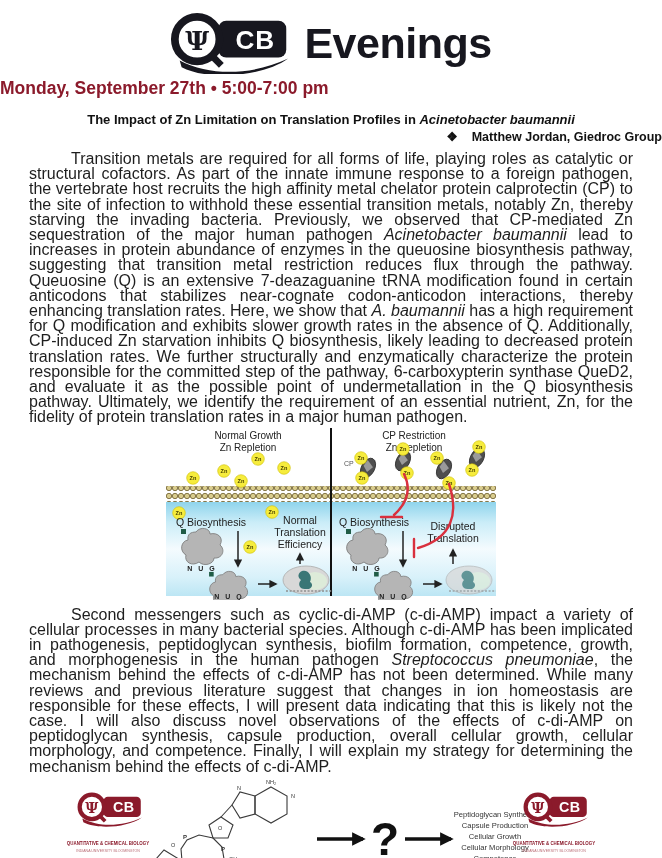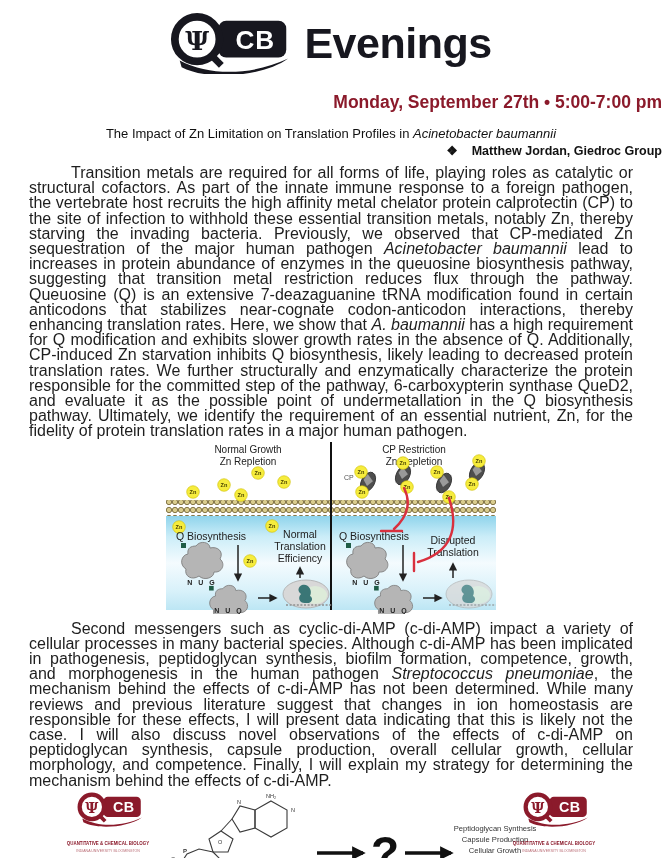--- a/index.html
+++ b/index.html
@@ -2,23 +2,23 @@
 <html><head>
 <meta charset="utf-8">
 <style>
   html,body{margin:0;padding:0;background:#fff;}
   .page{position:relative;width:662px;height:858px;background:#fff;overflow:hidden;
         font-family:"Liberation Sans",sans-serif;color:#1F1F1F;}
   
   .hdr{display:flex;justify-content:center;align-items:center;gap:10px;padding-top:12px;}
   .hdr svg{display:block;}
   .wordmark{font-size:43px;font-weight:bold;color:#17171F;letter-spacing:-0.5px;}
-  .dateline{text-align:right;font-size:17.5px;font-weight:bold;color:#8B1A2B;margin-top:18px;padding-left:24px;}
+  .dateline{text-align:left;font-size:17.5px;font-weight:bold;color:#8B1A2B;margin-top:4px;}
   
-  .talk-title{text-align:center;font-size:13px;font-weight:normal;color:#111;margin-top:13px;}
+  .talk-title{text-align:center;font-size:13px;font-weight:bold;color:#111;margin-top:13px;}
   .talk-title .sp{font-style:italic;}
   .speaker{text-align:right;font-size:12.5px;font-weight:bold;color:#111;margin-top:2px;}
   .speaker .b{margin-right:14px;}
   .abs{width:604px;margin:7px auto 0 auto;font-size:16px;line-height:15.2px;
        text-align:justify;text-indent:42px;color:#1E1E1E;}
   .abs i{font-style:italic;}
   .figwrap{display:flex;justify-content:center;margin-top:3px;}
   
   .corner{position:absolute;bottom:0;}
   .corner.left{left:56px;}

